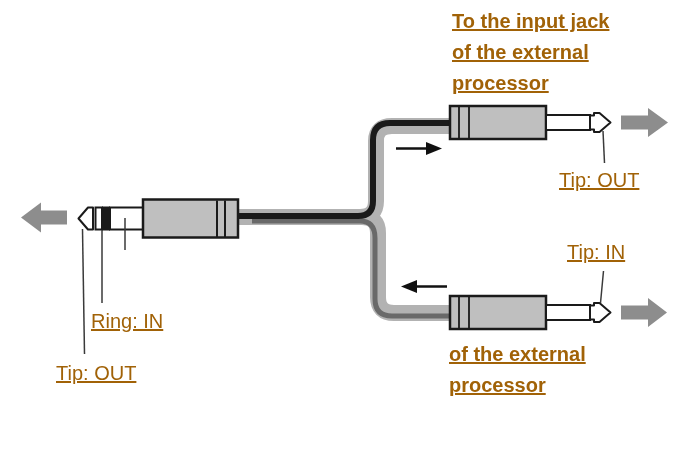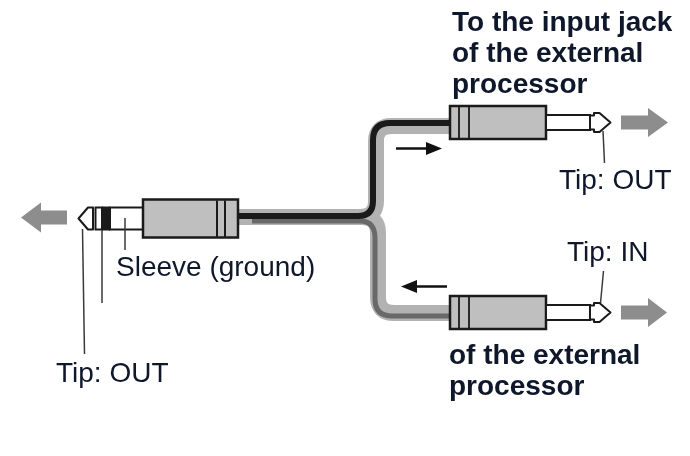--- a/index.html
+++ b/index.html
@@ -6,24 +6,25 @@
   .stage{
     position:relative;
     width:690px;height:456px;
     background:#ffffff;
     font-family:"Liberation Sans", sans-serif;
     overflow:hidden;
   }
   .stage svg{position:absolute;left:0;top:0;}
   .label{
     position:absolute;
-    color:#0f172a;
-    font-size:28px;
+    color:#a16207;
+    font-size:20px;
     line-height:24px;
     white-space:nowrap;
+    text-decoration:underline;
   }
   .label.bold{
     font-weight:bold;
     line-height:31px;
   }
 </style>
 </head>
 <body>
 
 <div class="stage">
@@ -89,22 +90,22 @@
   <div class="label bold" style="left:452px;top:6px">
     <div>To the input jack</div>
     <div>of the external</div>
     <div>processor</div>
   </div>
 
   <div class="label" style="left:559px;top:168px">Tip: OUT</div>
 
   <div class="label" style="left:567px;top:240px">Tip: IN</div>
 
-  <div class="label" style="left:116px;top:255px">Sleeve (ground)</div>
 
+  <div class="label" style="left:91px;top:309px">Ring: IN</div>
 
   <div class="label" style="left:56px;top:361px">Tip: OUT</div>
 
   <div class="label bold" style="left:449px;top:339px">
     <div>of the external</div>
     <div>processor</div>
   </div>
 
 </div>
 

